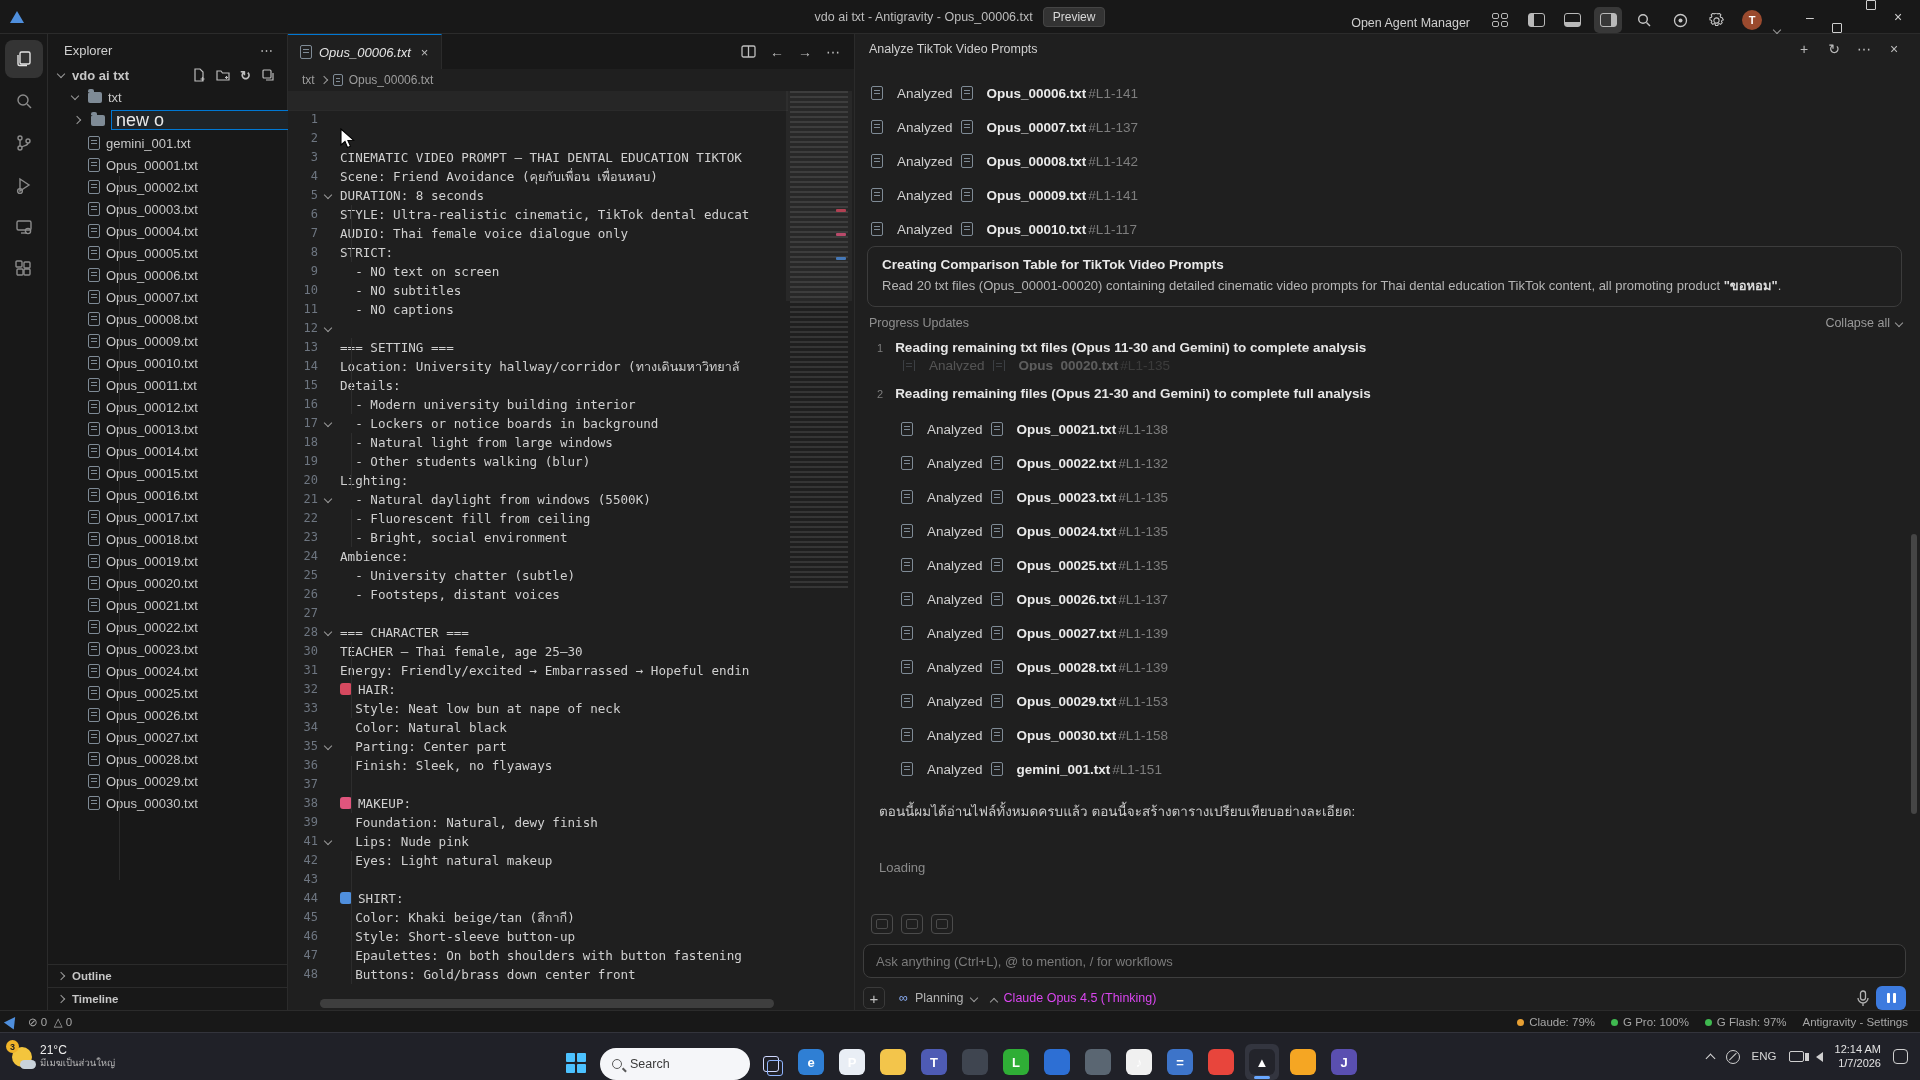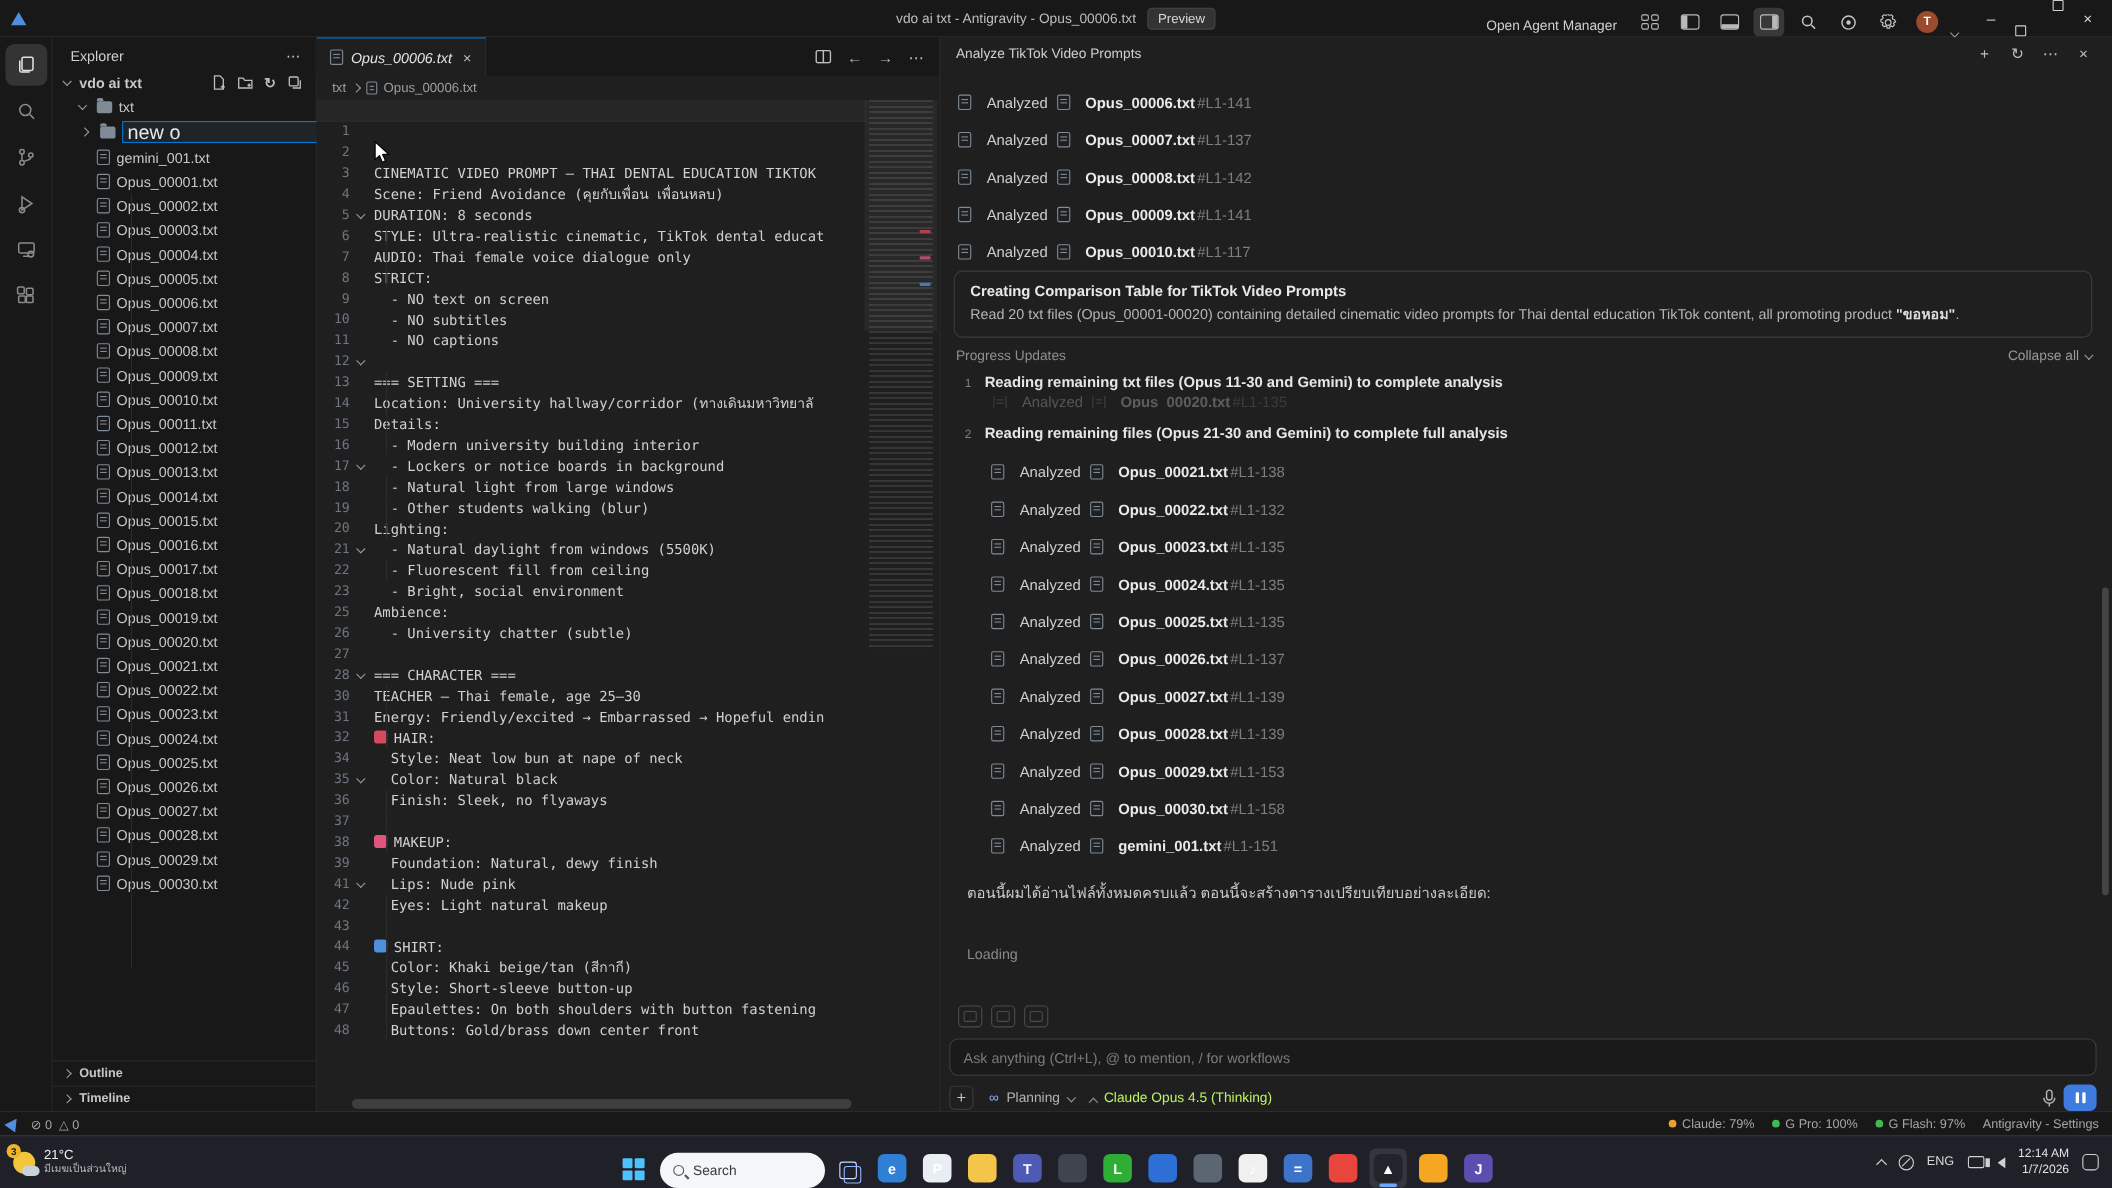--- a/index.html
+++ b/index.html
@@ -106,21 +106,21 @@
   .clipped{opacity:.3;height:11px;overflow:hidden}
   .thai{position:absolute;left:24px;right:40px;color:#c9c9c9;font-size:13.5px}
   .loading{position:absolute;left:24px;color:#8a8a8a;font-size:13px}
   .tools{position:absolute;display:flex;gap:8px}
   .tool{width:22px;height:20px;border:1.2px solid #5a5a5a;border-radius:4px;position:relative;opacity:.75}
   .tool::after{content:'';position:absolute;left:4px;top:4px;right:4px;bottom:4px;border:1px solid #5a5a5a;border-radius:2px}
   .composer{position:absolute;left:8px;right:14px;height:34px;border:1px solid #3e3e3e;background:#1a1a1a;border-radius:8px;display:flex;align-items:center;padding:0 12px;color:#7b7b7b;font-size:13px}
   .c-bottom{position:absolute;left:8px;right:14px;display:flex;align-items:center;gap:14px;color:#b3b3b3;font-size:12.5px}
   .plusbtn{width:22px;height:22px;border-radius:5px;display:flex;align-items:center;justify-content:center;color:#c2c2c2;font-size:15px;border:1px solid #3a3a3a}
   .modechip{display:flex;align-items:center;gap:7px}
-  .modelchip{display:flex;align-items:flex-end;gap:7px;color:#bef264}
+  .modelchip{display:flex;align-items:flex-end;gap:7px;color:#d946ef}
   .sendbtn{width:30px;height:24px;background:#3d7bdf;border-radius:6px;display:flex;align-items:center;justify-content:center;gap:3px;margin-left:6px}
   .sendbtn i{width:3px;height:10px;background:#fff;border-radius:1px}
   .micwrap{margin-left:auto;display:flex;align-items:center}
   .pscroll{position:absolute;right:3px;width:6px;border-radius:3px;background:#454545}
 
   
   .statusbar{position:absolute;left:0;right:0;bottom:48px;height:22px;background:#181818;border-top:1px solid #2b2b2b;display:flex;align-items:center;font-size:11.5px;color:#a6a6a6}
   .sb-left{display:flex;align-items:center;gap:10px;padding-left:6px}
   .sb-plane{width:0;height:0;border-left:6px solid transparent;border-right:6px solid transparent;border-bottom:11px solid #4f8fdd;transform:rotate(35deg)}
   .sb-right{margin-left:auto;display:flex;align-items:center;gap:16px;padding-right:12px}
@@ -598,20 +598,25 @@
         <div class="code-line has-fold">
           <span class="ln">22</span>
           <span class="fold chev-like"></span>
           <span class="ct"><span>Ambience:</span></span>
         </div>
         <div class="code-line ind">
           <span class="ln">23</span>
           
           <span class="ct"><span>  - University chatter (subtle)</span></span>
         </div>
+        <div class="code-line ind">
+          <span class="ln">24</span>
+          
+          <span class="ct"><span>  - Footsteps, distant voices</span></span>
+        </div>
         <div class="code-line">
           <span class="ln">25</span>
           
           <span class="ct"><span></span></span>
         </div>
         <div class="code-line">
           <span class="ln">26</span>
           
           <span class="ct"><span>=== CHARACTER ===</span></span>
         </div>
@@ -632,20 +637,25 @@
         </div>
         <div class="code-line ind">
           <span class="ln">31</span>
           
           <span class="ct"><span>  Style: Neat low bun at nape of neck</span></span>
         </div>
         <div class="code-line ind">
           <span class="ln">32</span>
           
           <span class="ct"><span>  Color: Natural black</span></span>
+        </div>
+        <div class="code-line ind">
+          <span class="ln">33</span>
+          
+          <span class="ct"><span>  Parting: Center part</span></span>
         </div>
         <div class="code-line ind">
           <span class="ln">34</span>
           
           <span class="ct"><span>  Finish: Sleek, no flyaways</span></span>
         </div>
         <div class="code-line">
           <span class="ln">35</span>
           
           <span class="ct"><span></span></span>

